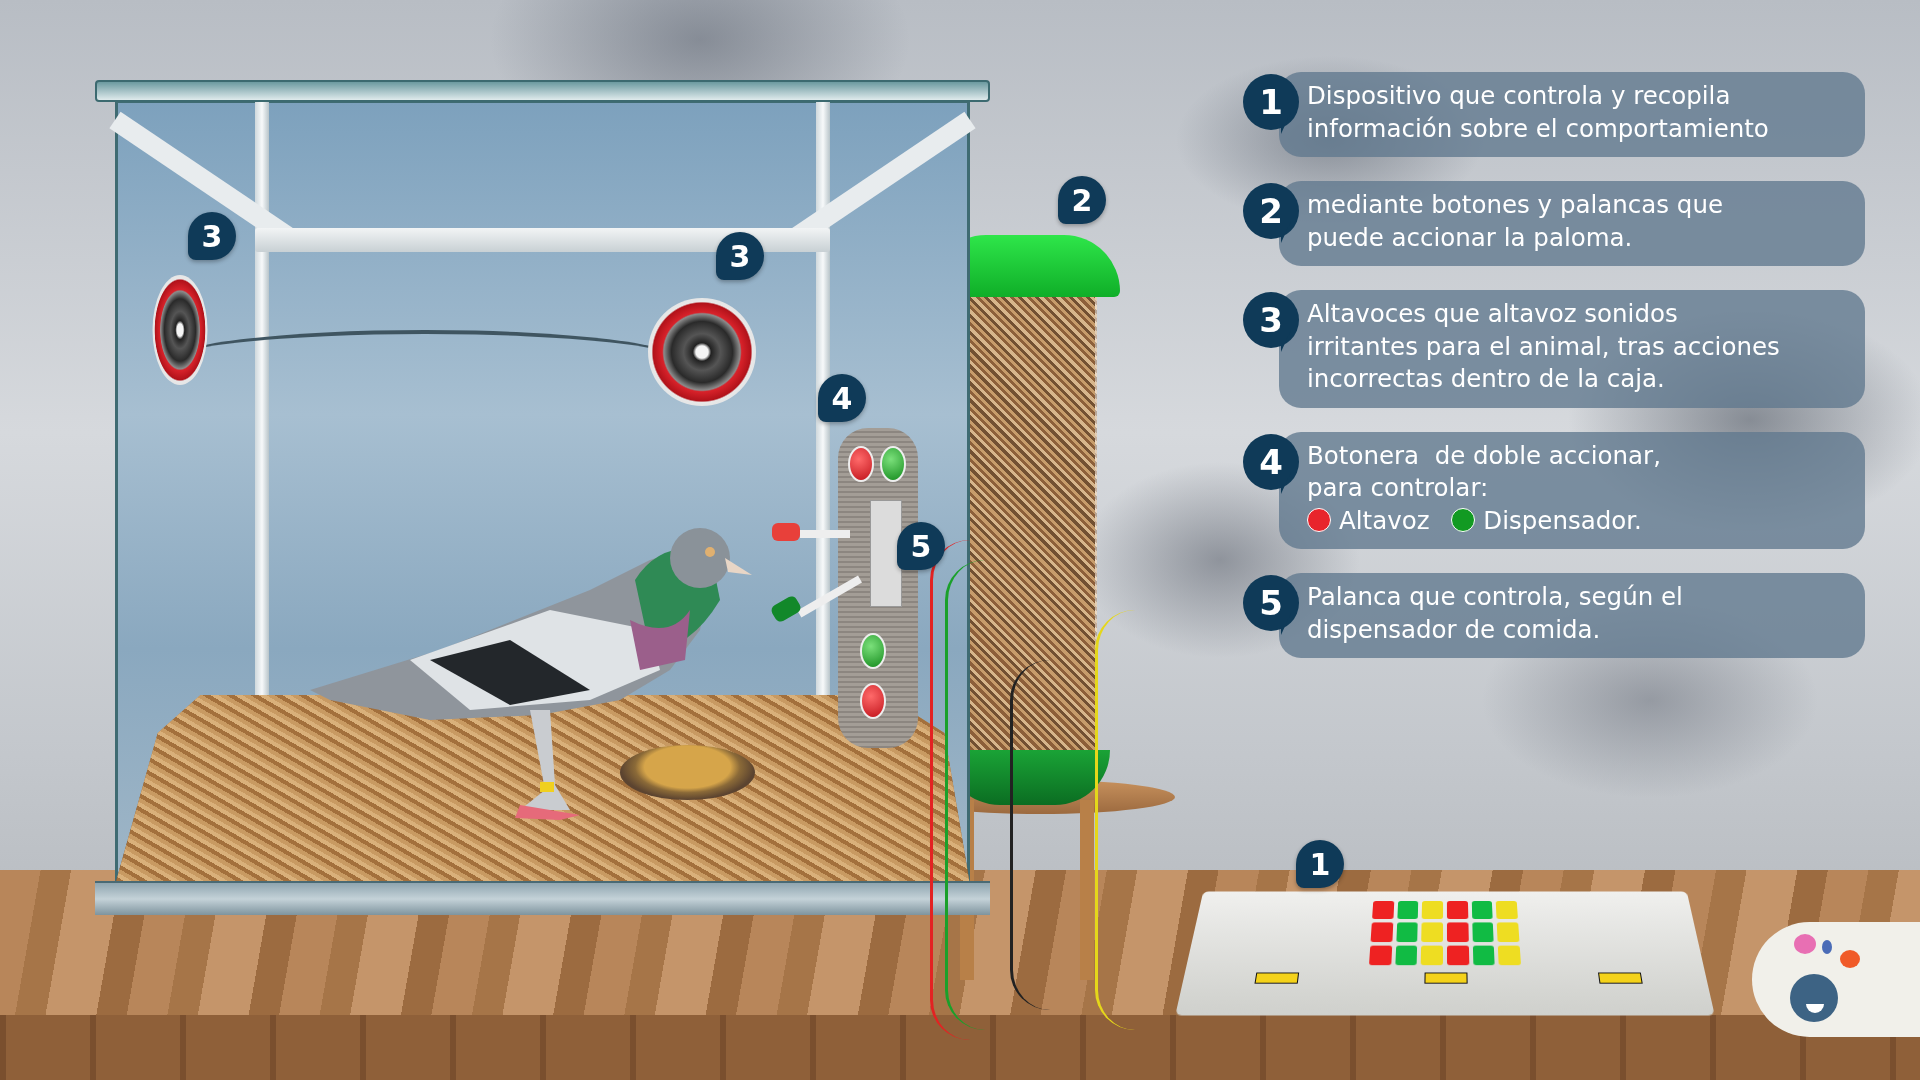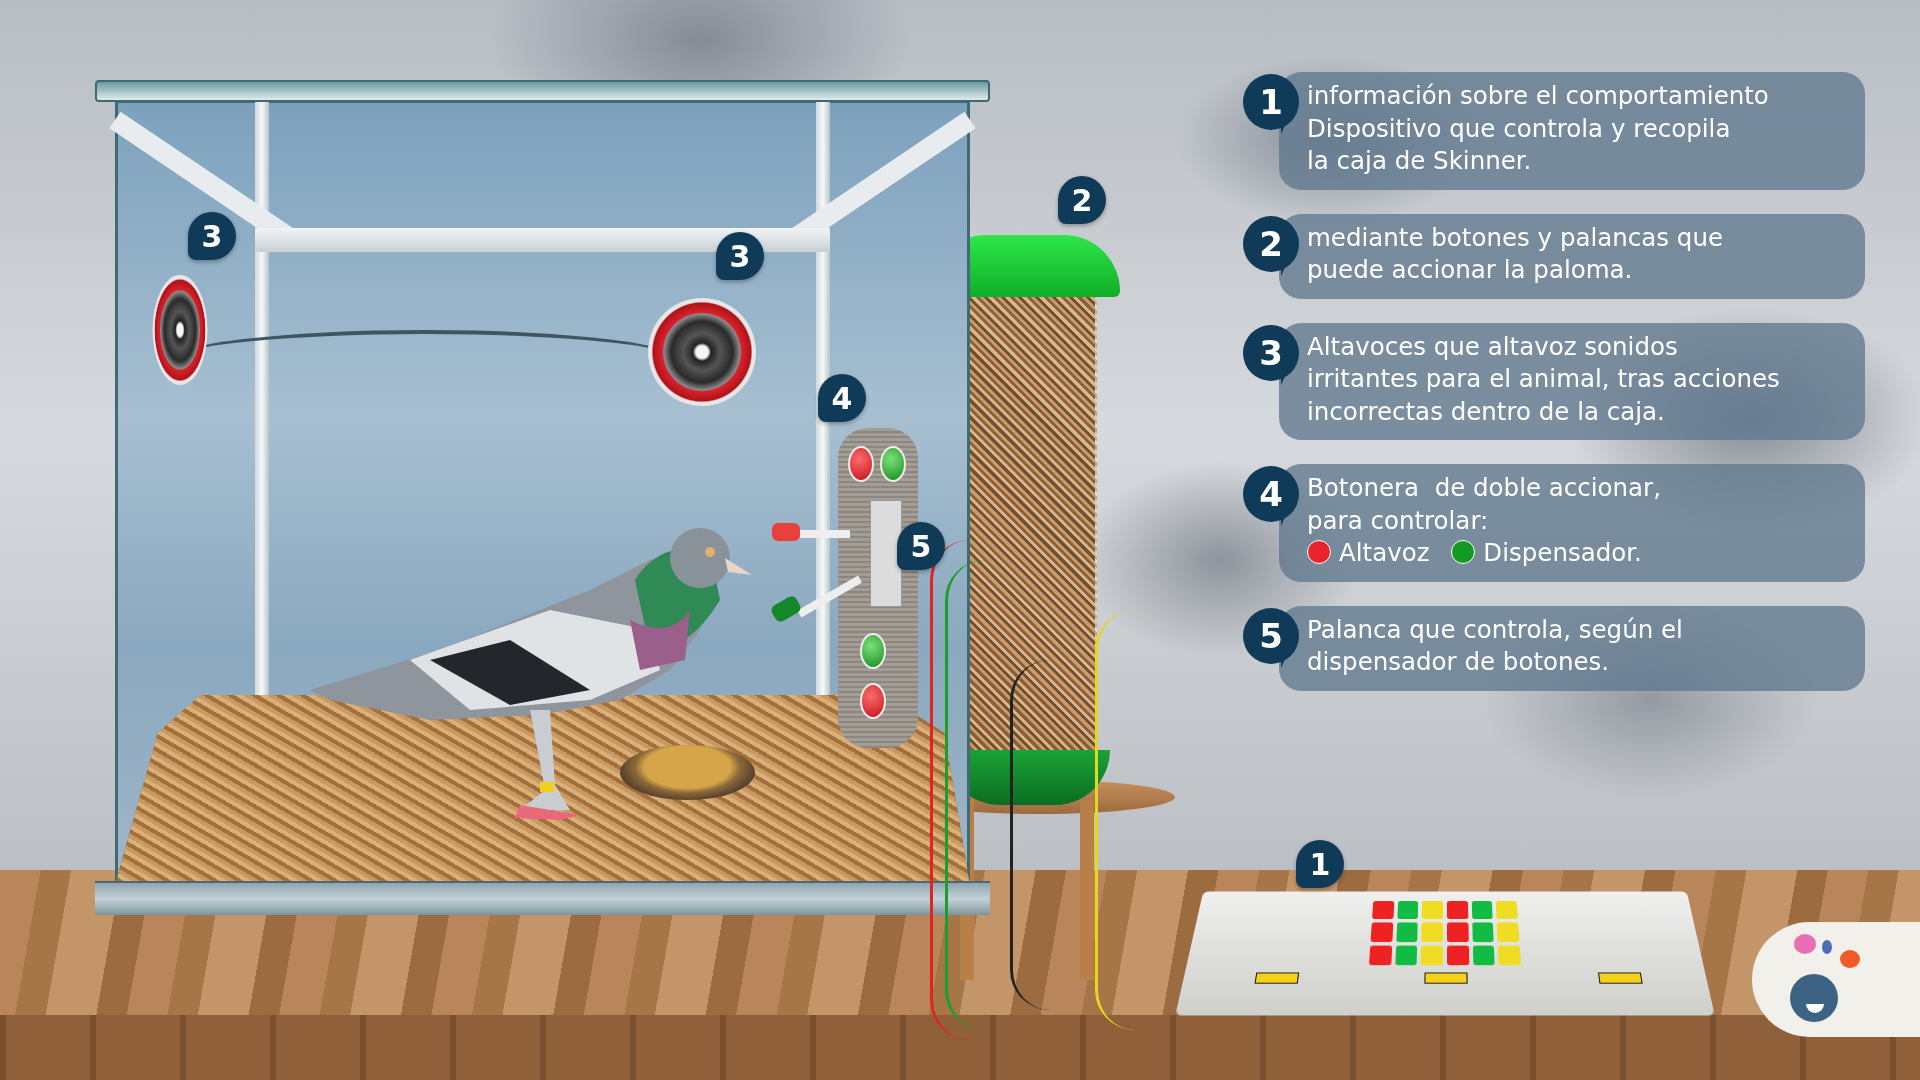--- a/index.html
+++ b/index.html
@@ -190,23 +190,22 @@
     <span>5</span>
   </div>
 <div class="marker" style="left:1296px;top:840px">
     <span>1</span>
   </div>
 
 <div class="legend">
   <div class="legend-item">
     <div class="legend-num">1</div>
     <div class="legend-box">
+      <span class="line">Dispositivo que controla y recopila</span>
       <span class="line">información sobre el comportamiento</span>
-      <span class="line">Dispositivo que controla y recopila</span>
-      <span class="line">la caja de Skinner.</span>
     </div>
   </div>
   <div class="legend-item">
     <div class="legend-num">2</div>
     <div class="legend-box">
       <span class="line">mediante botones y palancas que</span>
       <span class="line">puede accionar la paloma.</span>
     </div>
   </div>
   <div class="legend-item">
@@ -225,21 +224,21 @@
       <span class="line">
         <span class="chip" style="background:#e8242c"></span><span class="bold">Altavoz</span>
         <span class="chip" style="background:#129a22;margin-left:14px"></span><span class="bold">Dispensador.</span>
       </span>
     </div>
   </div>
   <div class="legend-item">
     <div class="legend-num">5</div>
     <div class="legend-box">
       <span class="line">Palanca que controla, según el</span>
-      <span class="line">dispensador de botones.</span>
+      <span class="line">dispensador de comida.</span>
     </div>
   </div>
 </div>
 
 <div class="logo">
   <div class="heart" style="left:42px;top:12px;width:22px;height:20px;background:#e86fb3"></div>
   <div class="heart" style="left:70px;top:18px;width:10px;height:14px;background:#4b6cb7"></div>
   <div class="heart" style="left:88px;top:28px;width:20px;height:18px;background:#f05a28"></div>
   <div class="logo-head"></div>
   <div class="logo-mouth"></div>

